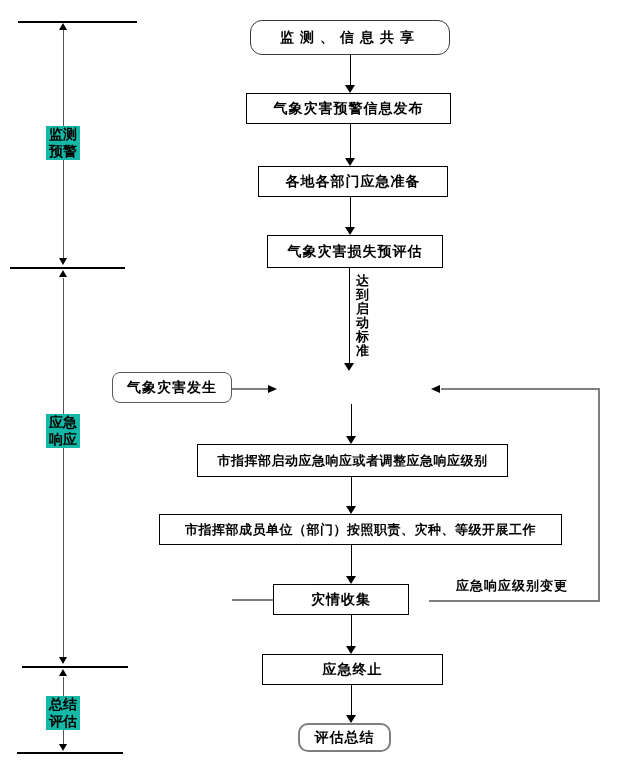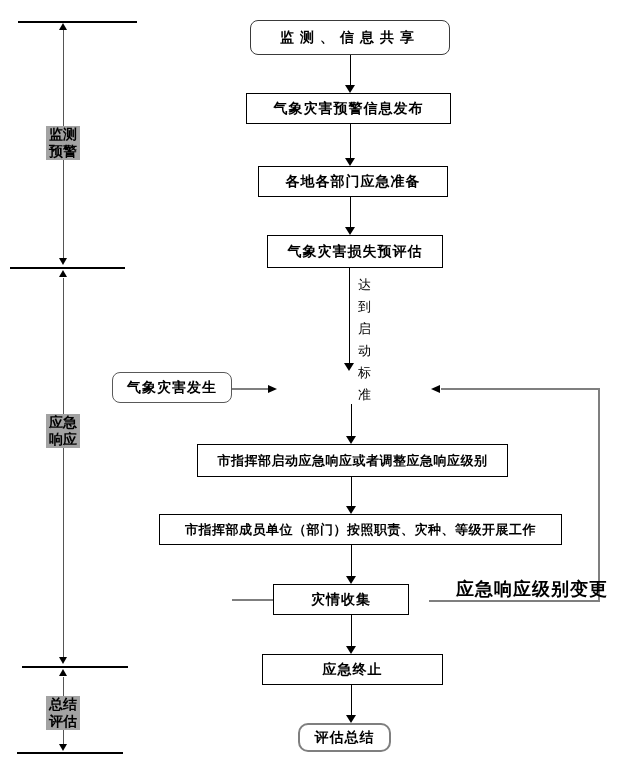--- a/index.html
+++ b/index.html
@@ -4,21 +4,21 @@
 <style>
   html,body{margin:0;padding:0;background:#fff;}
   #canvas{position:relative;width:640px;height:766px;background:#ffffff;overflow:hidden;
           font-family:"Liberation Sans","DejaVu Sans",sans-serif;color:#000;}
 
   
   .box{position:absolute;border:1px solid #000;background:#fff;display:flex;
        align-items:center;justify-content:center;font-weight:bold;font-size:14px;
        letter-spacing:1px;text-align:center;box-sizing:border-box;white-space:nowrap;}
   .rounded{border-radius:8px;}
-  .b1{border-color:#3a3a3a;letter-spacing:6px;}
+  .b1{border-color:#3a3a3a;letter-spacing:6px;border-radius:12px;}
   .b5{border-color:#595959;}
   .b12{border:2px solid #7f7f7f;border-radius:10px;}
   .b7{font-size:13px;letter-spacing:0.5px;}
 
   
   .vline{position:absolute;width:1px;background:#000;}
   .hline{position:absolute;height:2px;background:#7f7f7f;}
   .axline{position:absolute;width:1px;background:#555;}
   .tick{position:absolute;height:2px;background:#000;}
 
@@ -27,25 +27,25 @@
   .ah-right{position:absolute;width:0;height:0;border-top:4px solid transparent;
             border-bottom:4px solid transparent;border-left:9px solid #000;}
   .ah-left{position:absolute;width:0;height:0;border-top:4px solid transparent;
            border-bottom:4px solid transparent;border-right:9px solid #000;}
   .ax-up{position:absolute;width:0;height:0;border-left:4px solid transparent;
          border-right:4px solid transparent;border-bottom:7px solid #000;}
   .ax-down{position:absolute;width:0;height:0;border-left:4px solid transparent;
            border-right:4px solid transparent;border-top:7px solid #000;}
 
   
-  .phase-label{position:absolute;left:46px;width:34px;background:#a3a3a3;text-align:center;
+  .phase-label{position:absolute;left:46px;width:34px;background:#14b8a6;text-align:center;
                font-weight:bold;font-size:14px;line-height:17px;white-space:pre-line;}
-  .vtext{position:absolute;width:15px;font-weight:normal;font-size:13px;line-height:22px;
-         word-break:break-all;text-align:right;}
-  .edge-label{position:absolute;font-weight:bold;font-size:18px;letter-spacing:1px;white-space:nowrap;}
+  .vtext{position:absolute;width:15px;font-weight:bold;font-size:13px;line-height:14px;
+         word-break:break-all;text-align:left;}
+  .edge-label{position:absolute;font-weight:bold;font-size:13px;letter-spacing:1px;white-space:nowrap;}
 </style>
 </head>
 <body>
 
 <div id="canvas">
 
   <div class="tick" style="left:18px;top:21px;width:119px"></div>
   <div class="tick" style="left:10px;top:267px;width:115px"></div>
   <div class="tick" style="left:22px;top:666px;width:106px"></div>
   <div class="tick" style="left:17px;top:752px;width:106px"></div>

